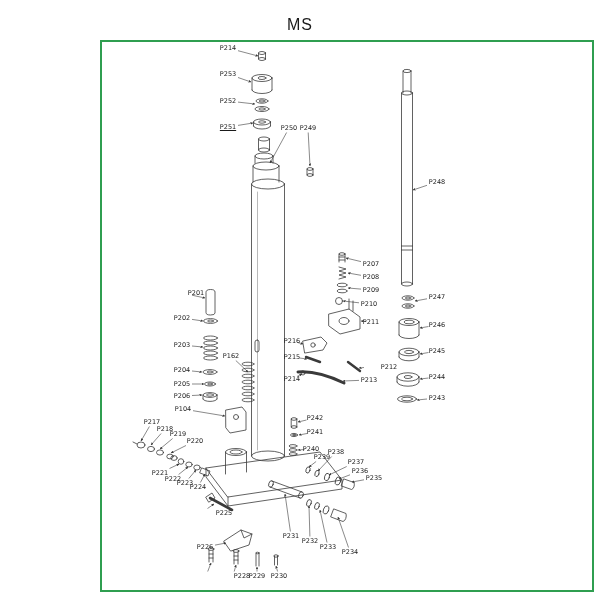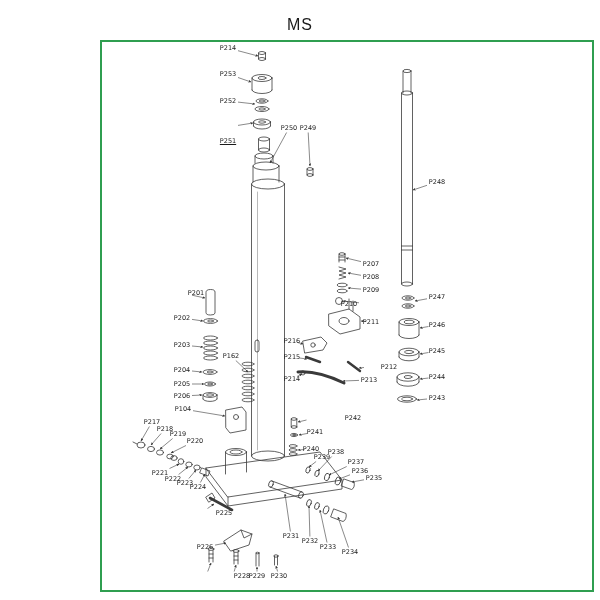--- a/index.html
+++ b/index.html
@@ -330,28 +330,28 @@
       <line x1="346.7" y1="466.5" x2="329" y2="475" marker-end="url(#arrowhead)"></line>
       <line x1="350.0" y1="474.8" x2="339" y2="479" marker-end="url(#arrowhead)"></line>
       <line x1="364.0" y1="479.8" x2="352" y2="482" marker-end="url(#arrowhead)"></line>
     </g>
 </svg>
 
 <div id="labels">
     <span class="part-label" style="left: 228px; top: 48px; color: rgb(26, 26, 26);">P214</span>
     <span class="part-label" style="left: 228px; top: 74px; color: rgb(26, 26, 26);">P253</span>
     <span class="part-label" style="left: 228px; top: 101px; color: rgb(26, 26, 26);">P252</span>
-    <span class="part-label" style="left: 228px; top: 141px; color: rgb(26, 26, 26); text-decoration: underline;">P251</span>
+    <span class="part-label" style="left: 228px; top: 127px; color: rgb(26, 26, 26); text-decoration: underline;">P251</span>
     <span class="part-label" style="left: 289px; top: 128px; color: rgb(26, 26, 26);">P250</span>
     <span class="part-label" style="left: 308px; top: 128px; color: rgb(26, 26, 26);">P249</span>
     <span class="part-label" style="left: 437px; top: 182px; color: rgb(26, 26, 26);">P248</span>
     <span class="part-label" style="left: 371px; top: 264px; color: rgb(26, 26, 26);">P207</span>
     <span class="part-label" style="left: 371px; top: 277px; color: rgb(26, 26, 26);">P208</span>
     <span class="part-label" style="left: 371px; top: 290px; color: rgb(26, 26, 26);">P209</span>
-    <span class="part-label" style="left: 349px; top: 304px; color: rgb(26, 26, 26);">P210</span>
+    <span class="part-label" style="left: 369px; top: 304px; color: rgb(26, 26, 26);">P210</span>
     <span class="part-label" style="left: 437px; top: 297px; color: rgb(26, 26, 26);">P247</span>
     <span class="part-label" style="left: 371px; top: 322px; color: rgb(26, 26, 26);">P211</span>
     <span class="part-label" style="left: 437px; top: 325px; color: rgb(26, 26, 26);">P246</span>
     <span class="part-label" style="left: 292px; top: 341px; color: rgb(26, 26, 26);">P216</span>
     <span class="part-label" style="left: 437px; top: 351px; color: rgb(26, 26, 26);">P245</span>
     <span class="part-label" style="left: 292px; top: 357px; color: rgb(26, 26, 26);">P215</span>
     <span class="part-label" style="left: 369px; top: 367px; color: rgb(26, 26, 26); margin-left: 20px;">P212</span>
     <span class="part-label" style="left: 437px; top: 377px; color: rgb(26, 26, 26);">P244</span>
     <span class="part-label" style="left: 292px; top: 379px; color: rgb(26, 26, 26);">P214</span>
     <span class="part-label" style="left: 369px; top: 380px; color: rgb(26, 26, 26);">P213</span>
@@ -375,21 +375,21 @@
     <span class="part-label" style="left: 201px; top: 513px; color: rgb(26, 26, 26); padding-left: 46px;">P225</span>
     <span class="part-label" style="left: 205px; top: 547px; color: rgb(26, 26, 26);">P226</span>
     <span class="part-label" style="left: 206px; top: 576px; color: rgb(26, 26, 26); margin-top: 32px;">P227</span>
     <span class="part-label" style="left: 233px; top: 576px; color: rgb(26, 26, 26); padding-left: 18px;">P228</span>
     <span class="part-label" style="left: 257px; top: 576px; color: rgb(26, 26, 26); text-align: center;">P229</span>
     <span class="part-label" style="left: 279px; top: 576px; color: rgb(26, 26, 26);">P230</span>
     <span class="part-label" style="left: 291px; top: 536px; color: rgb(26, 26, 26);">P231</span>
     <span class="part-label" style="left: 310px; top: 541px; color: rgb(26, 26, 26);">P232</span>
     <span class="part-label" style="left: 328px; top: 547px; color: rgb(26, 26, 26);">P233</span>
     <span class="part-label" style="left: 350px; top: 552px; color: rgb(26, 26, 26);">P234</span>
-    <span class="part-label" style="left: 315px; top: 418px; color: rgb(26, 26, 26); margin-left: 38px;">P242</span>
+    <span class="part-label" style="left: 315px; top: 418px; color: rgb(26, 26, 26);">P242</span>
     <span class="part-label" style="left: 315px; top: 432px; color: rgb(26, 26, 26);">P241</span>
     <span class="part-label" style="left: 311px; top: 449px; color: rgb(26, 26, 26);">P240</span>
     <span class="part-label" style="left: 322px; top: 457px; color: rgb(26, 26, 26);">P239</span>
     <span class="part-label" style="left: 336px; top: 452px; color: rgb(26, 26, 26);">P238</span>
     <span class="part-label" style="left: 356px; top: 462px; color: rgb(26, 26, 26);">P237</span>
     <span class="part-label" style="left: 360px; top: 471px; color: rgb(26, 26, 26);">P236</span>
     <span class="part-label" style="left: 374px; top: 478px; color: rgb(26, 26, 26);">P235</span>
   </div>
 
 </body></html>

